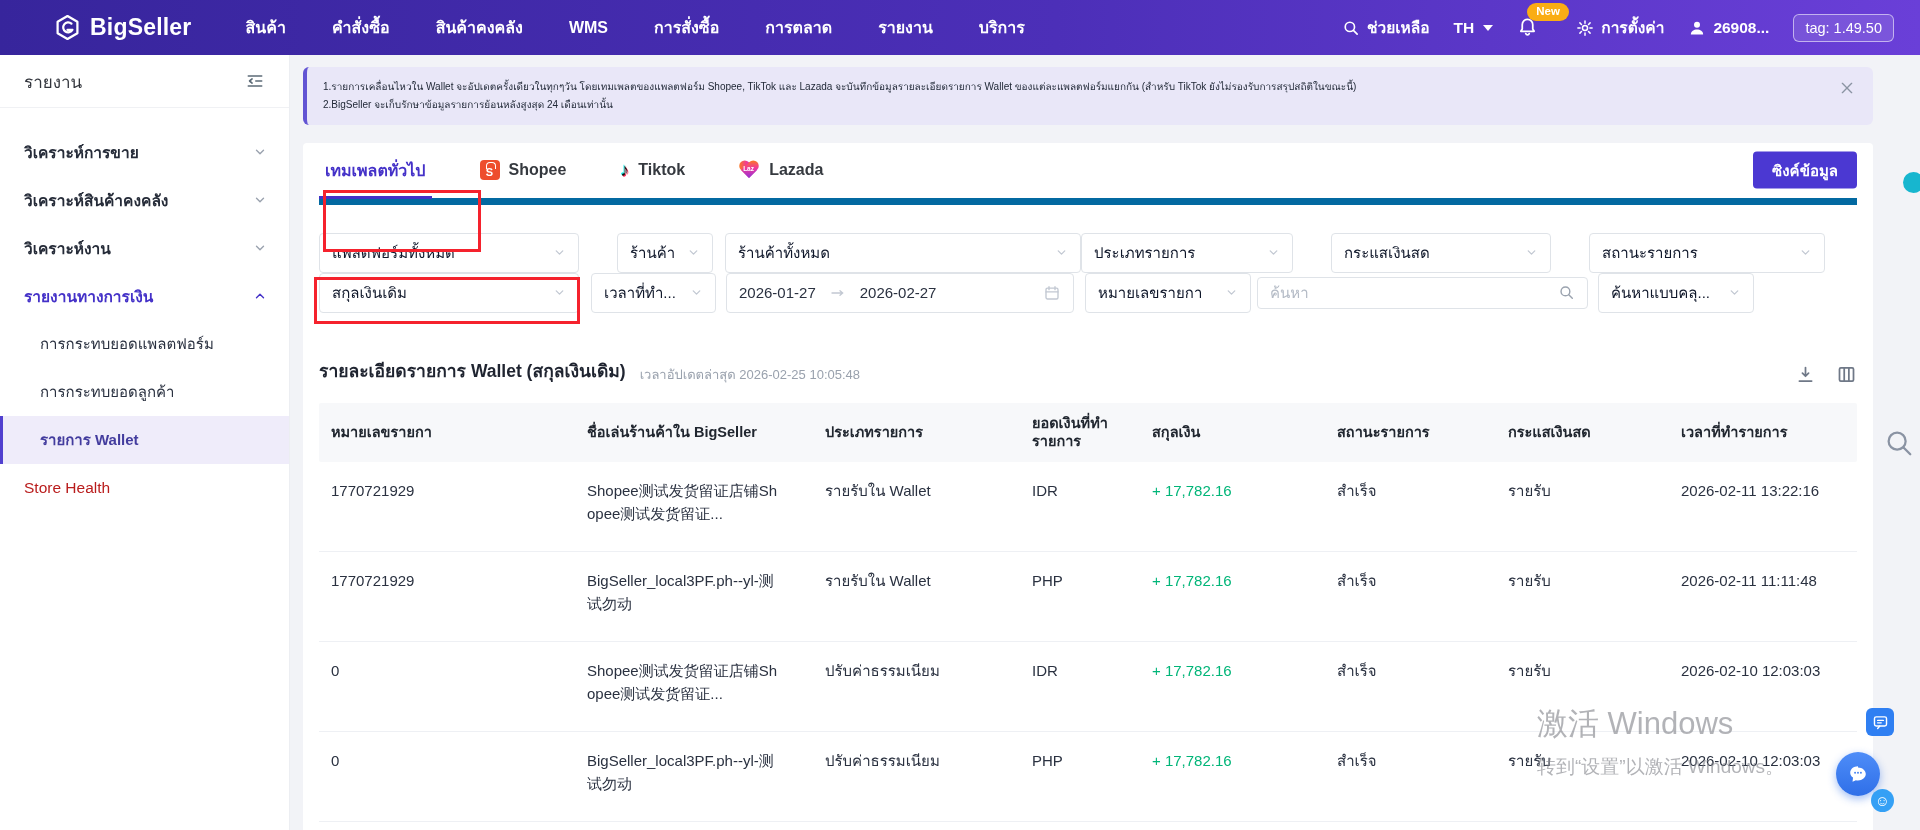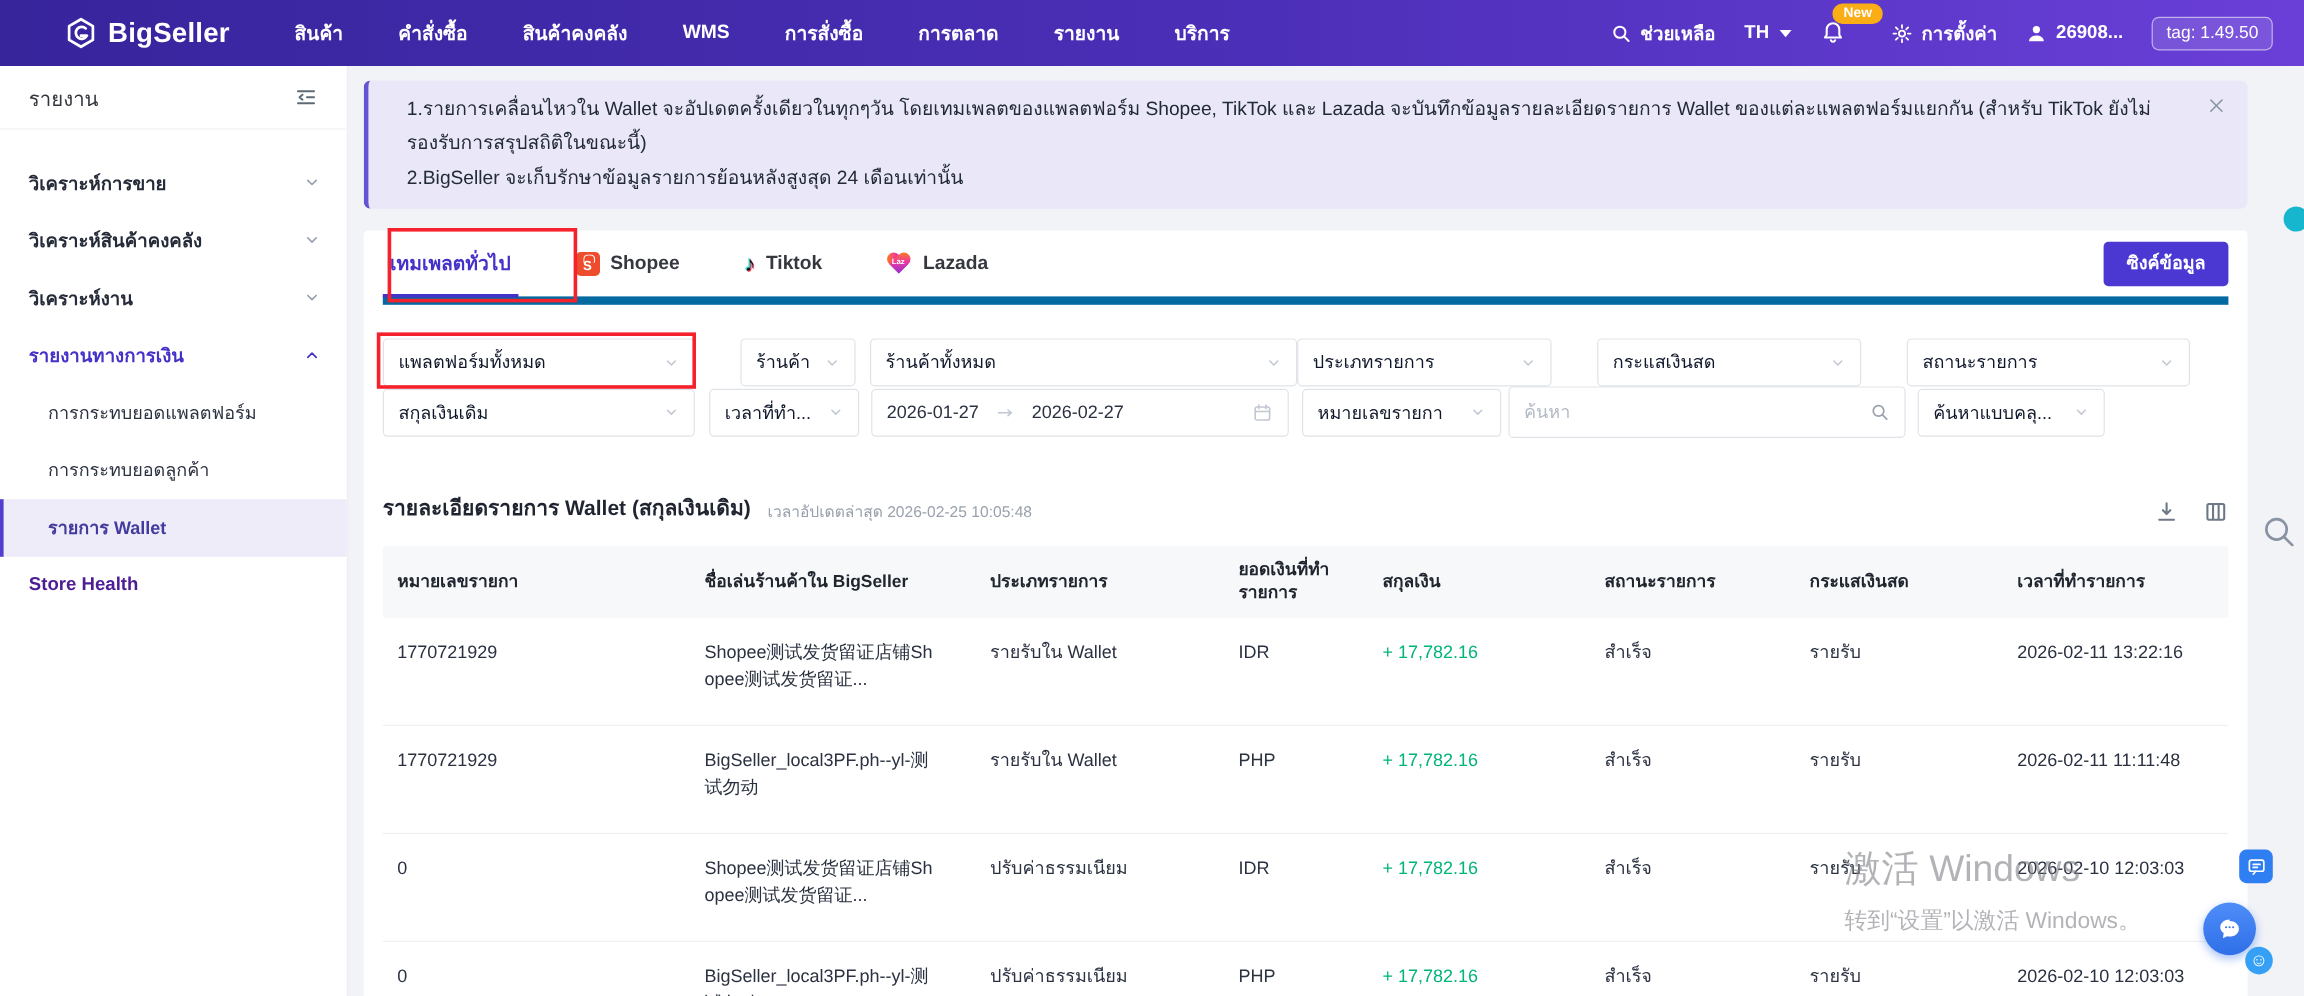--- a/index.html
+++ b/index.html
@@ -30,26 +30,26 @@
     font-size:17px;color:#33363d;border-bottom:1px solid #f0f1f4;}
   .sb-collapse{width:20px;height:20px;color:#5c6b77;cursor:pointer;}
   .sb-list{padding-top:20px;}
   .sb-item{height:48px;display:flex;align-items:center;justify-content:space-between;
     padding:0 22px 0 24px;font-size:15.5px;font-weight:700;color:#252b38;cursor:pointer;}
   .sb-item .chv{width:14px;height:14px;color:#9aa2ae;}
   .sb-item.expanded{color:#4431c8;}
   .sb-item.expanded .chv{color:#4431c8;transform:rotate(180deg);}
   .sb-sub{height:48px;display:flex;align-items:center;padding-left:40px;font-size:15px;font-weight:500;color:#2a3140;cursor:pointer;}
   .sb-sub.selected{background:#efecfa;border-left:3px solid #5140cf;padding-left:37px;color:#433c9e;font-weight:600;}
-  .sb-item.storehealth{font-weight:700;color:#4c1d95;}
+  .sb-item.storehealth{font-weight:400;color:#b91c1c;}
 
   
   .main{position:absolute;top:55px;left:290px;right:0;bottom:0;background:#f2f3f7;padding:12px 47px 0 13px;overflow:hidden;}
   .banner{position:relative;background:#e9e7f8;border-left:4px solid #6254d3;border-radius:6px;
-    padding:11px 52px 11px 32px;font-size:16px;line-height:1.78;color:#222a38;margin-bottom:18px;}
+    padding:11px 52px 11px 16px;font-size:10px;line-height:1.78;color:#222a38;margin-bottom:18px;}
   .banner-close{position:absolute;right:18px;top:13px;width:16px;height:16px;color:#8b94a3;cursor:pointer;}
 
   .card{background:#fff;border-radius:4px;padding:0 16px;height:900px;position:relative;}
 
   .tabsrow{display:flex;align-items:center;height:62px;border-bottom:7px solid #0369a1;position:relative;}
   .tab{display:flex;align-items:center;gap:9px;font-size:16px;font-weight:600;color:#35393f;
     height:100%;margin-right:42px;padding:0 6px;cursor:pointer;position:relative;}
   .tab.active{color:#4431c8;font-weight:700;}
   .tab.active::after{content:"";position:absolute;left:0;right:0;bottom:-1px;height:3px;background:#4431c8;}
   .sync-btn{position:absolute;right:0;top:50%;transform:translateY(-50%);background:#4b38d2;color:#fff;
@@ -76,21 +76,21 @@
   .frow{display:flex;align-items:center;}
   .frow1{margin-top:28px;}
   .frow2{}
   .sel{height:40px;border:1px solid #dfe3e8;border-radius:4px;background:#fff;display:flex;align-items:center;
     justify-content:space-between;padding:0 12px;font-size:15px;color:#0f172a;cursor:pointer;white-space:nowrap;overflow:hidden;}
   .sel .chv{width:13px;height:13px;color:#c2c8d2;flex:none;margin-left:8px;}
   .daterange{height:40px;border:1px solid #dfe3e8;border-radius:4px;background:#fff;display:flex;align-items:center;
     gap:14px;padding:0 12px;font-size:15px;color:#2a3140;cursor:pointer;}
   .d-arrow{width:16px;height:12px;color:#c2c8d2;}
   .cal-ic{width:18px;height:18px;color:#c2c8d2;margin-left:auto;}
-  .searchbox{height:43px;border:1px solid #dfe3e8;border-radius:4px;background:#fff;display:flex;align-items:center;
+  .searchbox{height:32px;border:1px solid #dfe3e8;border-radius:4px;background:#fff;display:flex;align-items:center;
     padding:0 12px;}
   .searchbox input{border:none;outline:none;flex:1;font-size:15px;color:#2a3140;font-family:inherit;background:transparent;}
   .searchbox input::placeholder{color:#b3bac5;}
   .searchbox svg{width:17px;height:17px;color:#9aa2ae;flex:none;}
 
   
   .tbl-toolbar{display:flex;align-items:flex-end;margin-top:44px;}
   .tbl-title{font-size:17.5px;font-weight:700;color:#1f2430;}
   .tbl-sub{font-size:13px;color:#99a1ad;margin-left:14px;}
   .tbl-icons{margin-left:auto;display:flex;align-items:center;gap:20px;color:#6f7887;}

